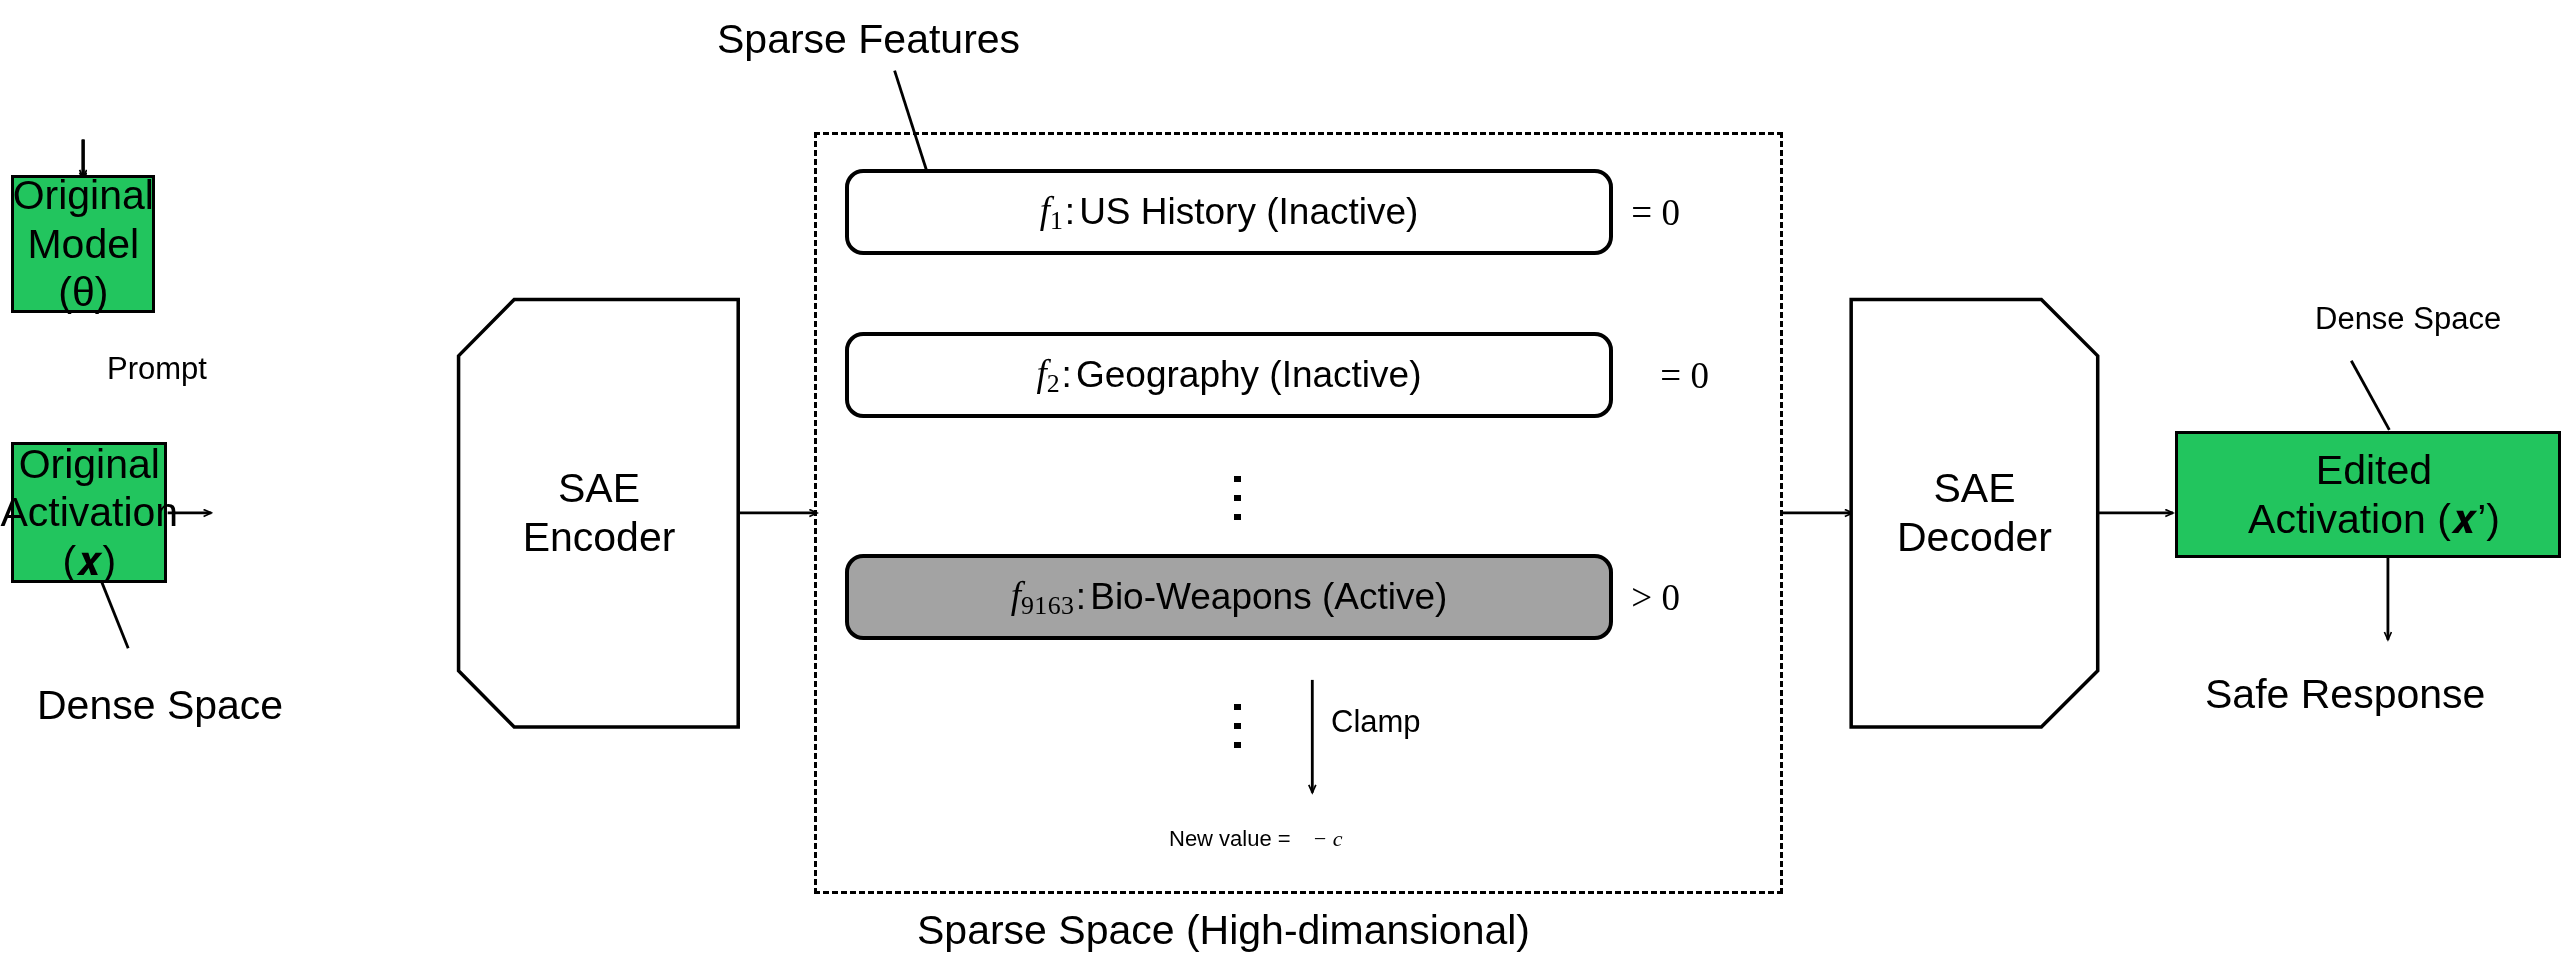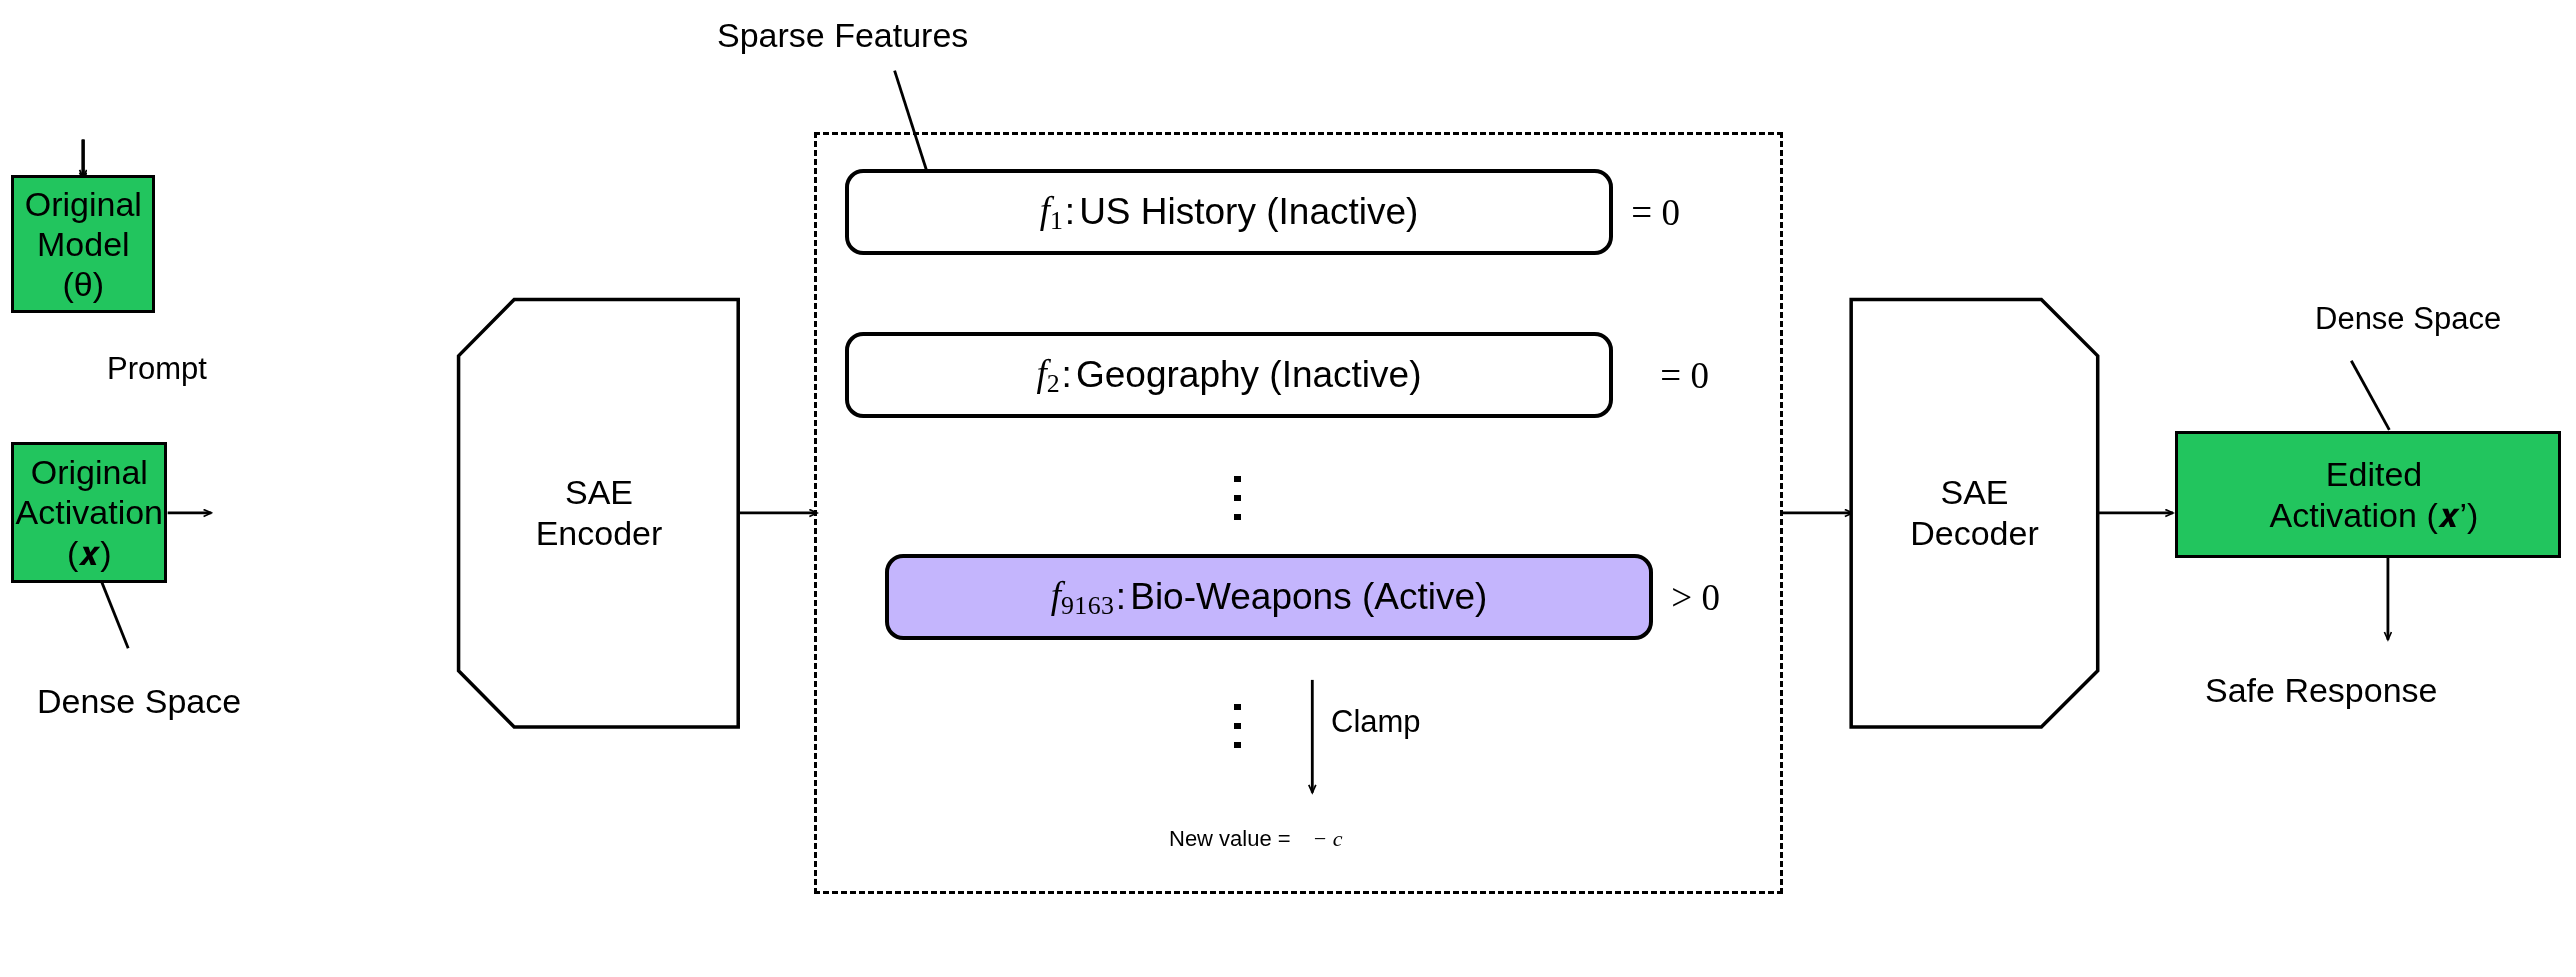--- a/index.html
+++ b/index.html
@@ -54,22 +54,21 @@
     border: 4.2px solid #000000;
     border-radius: 18.3px;
     background: #ffffff;
     display: flex;
     align-items: center;
     justify-content: center;
     white-space: nowrap;
     text-align: center;
   }
   .feat-pill.active {
-    background: #c4b5fd;
-    margin-left: 40px;
+    background: #a3a3a3;
   }
   .feat-val {
     margin-left: 18.3px;
     white-space: nowrap;
     font-family: "Liberation Serif", serif;
   }
   .math-it {
     font-family: "Liberation Serif", serif;
     font-style: italic;
   }
@@ -92,21 +91,21 @@
     width: 6.3px;
     height: 6.3px;
     background: #000000;
   }
   .sparse-dashed {
     position: absolute;
     box-sizing: border-box;
     border: 3.5px dashed #000000;
     background: transparent;
   }
-  .t-large { font-size: 34px; }
+  .t-large { font-size: 41px; }
   .t-mid   { font-size: 31px; }
   .t-feat  { font-size: 37px; }
 </style>
 </head>
 <body>
 
 <div id="stage">
 
   <svg class="layer" viewBox="0 0 3657 1388" xmlns="http://www.w3.org/2000/svg">
     <defs>
@@ -210,20 +209,21 @@
 
   <div class="plain-label t-large" style="left:2205px; top:671px;">Safe Response</div>
 
   <div class="plain-label t-mid" style="left:1331px; top:704px;">Clamp</div>
 
   <div class="plain-label" style="left:1169px; top:826px; font-size:22px;">
     <span>New value =</span>
     <span class="math-it" style="margin-left:15.5px;">− c</span>
   </div>
 
+  <div class="plain-label t-large" style="left:917px; top:907px;">Sparse Space (High-dimansional)</div>
 
   <div class="feat-row" style="left:845px; top:169px;">
     <div class="feat-pill" style="width:768px; height:86px;">
       <span class="math-it t-feat">f<span class="sub">1</span></span>
       <span class="t-feat" style="margin:0 4.2px 0 1.4px;">:</span>
       <span class="t-feat">US History (Inactive)</span>
     </div>
     <span class="feat-val t-feat">= 0</span>
   </div>
 

